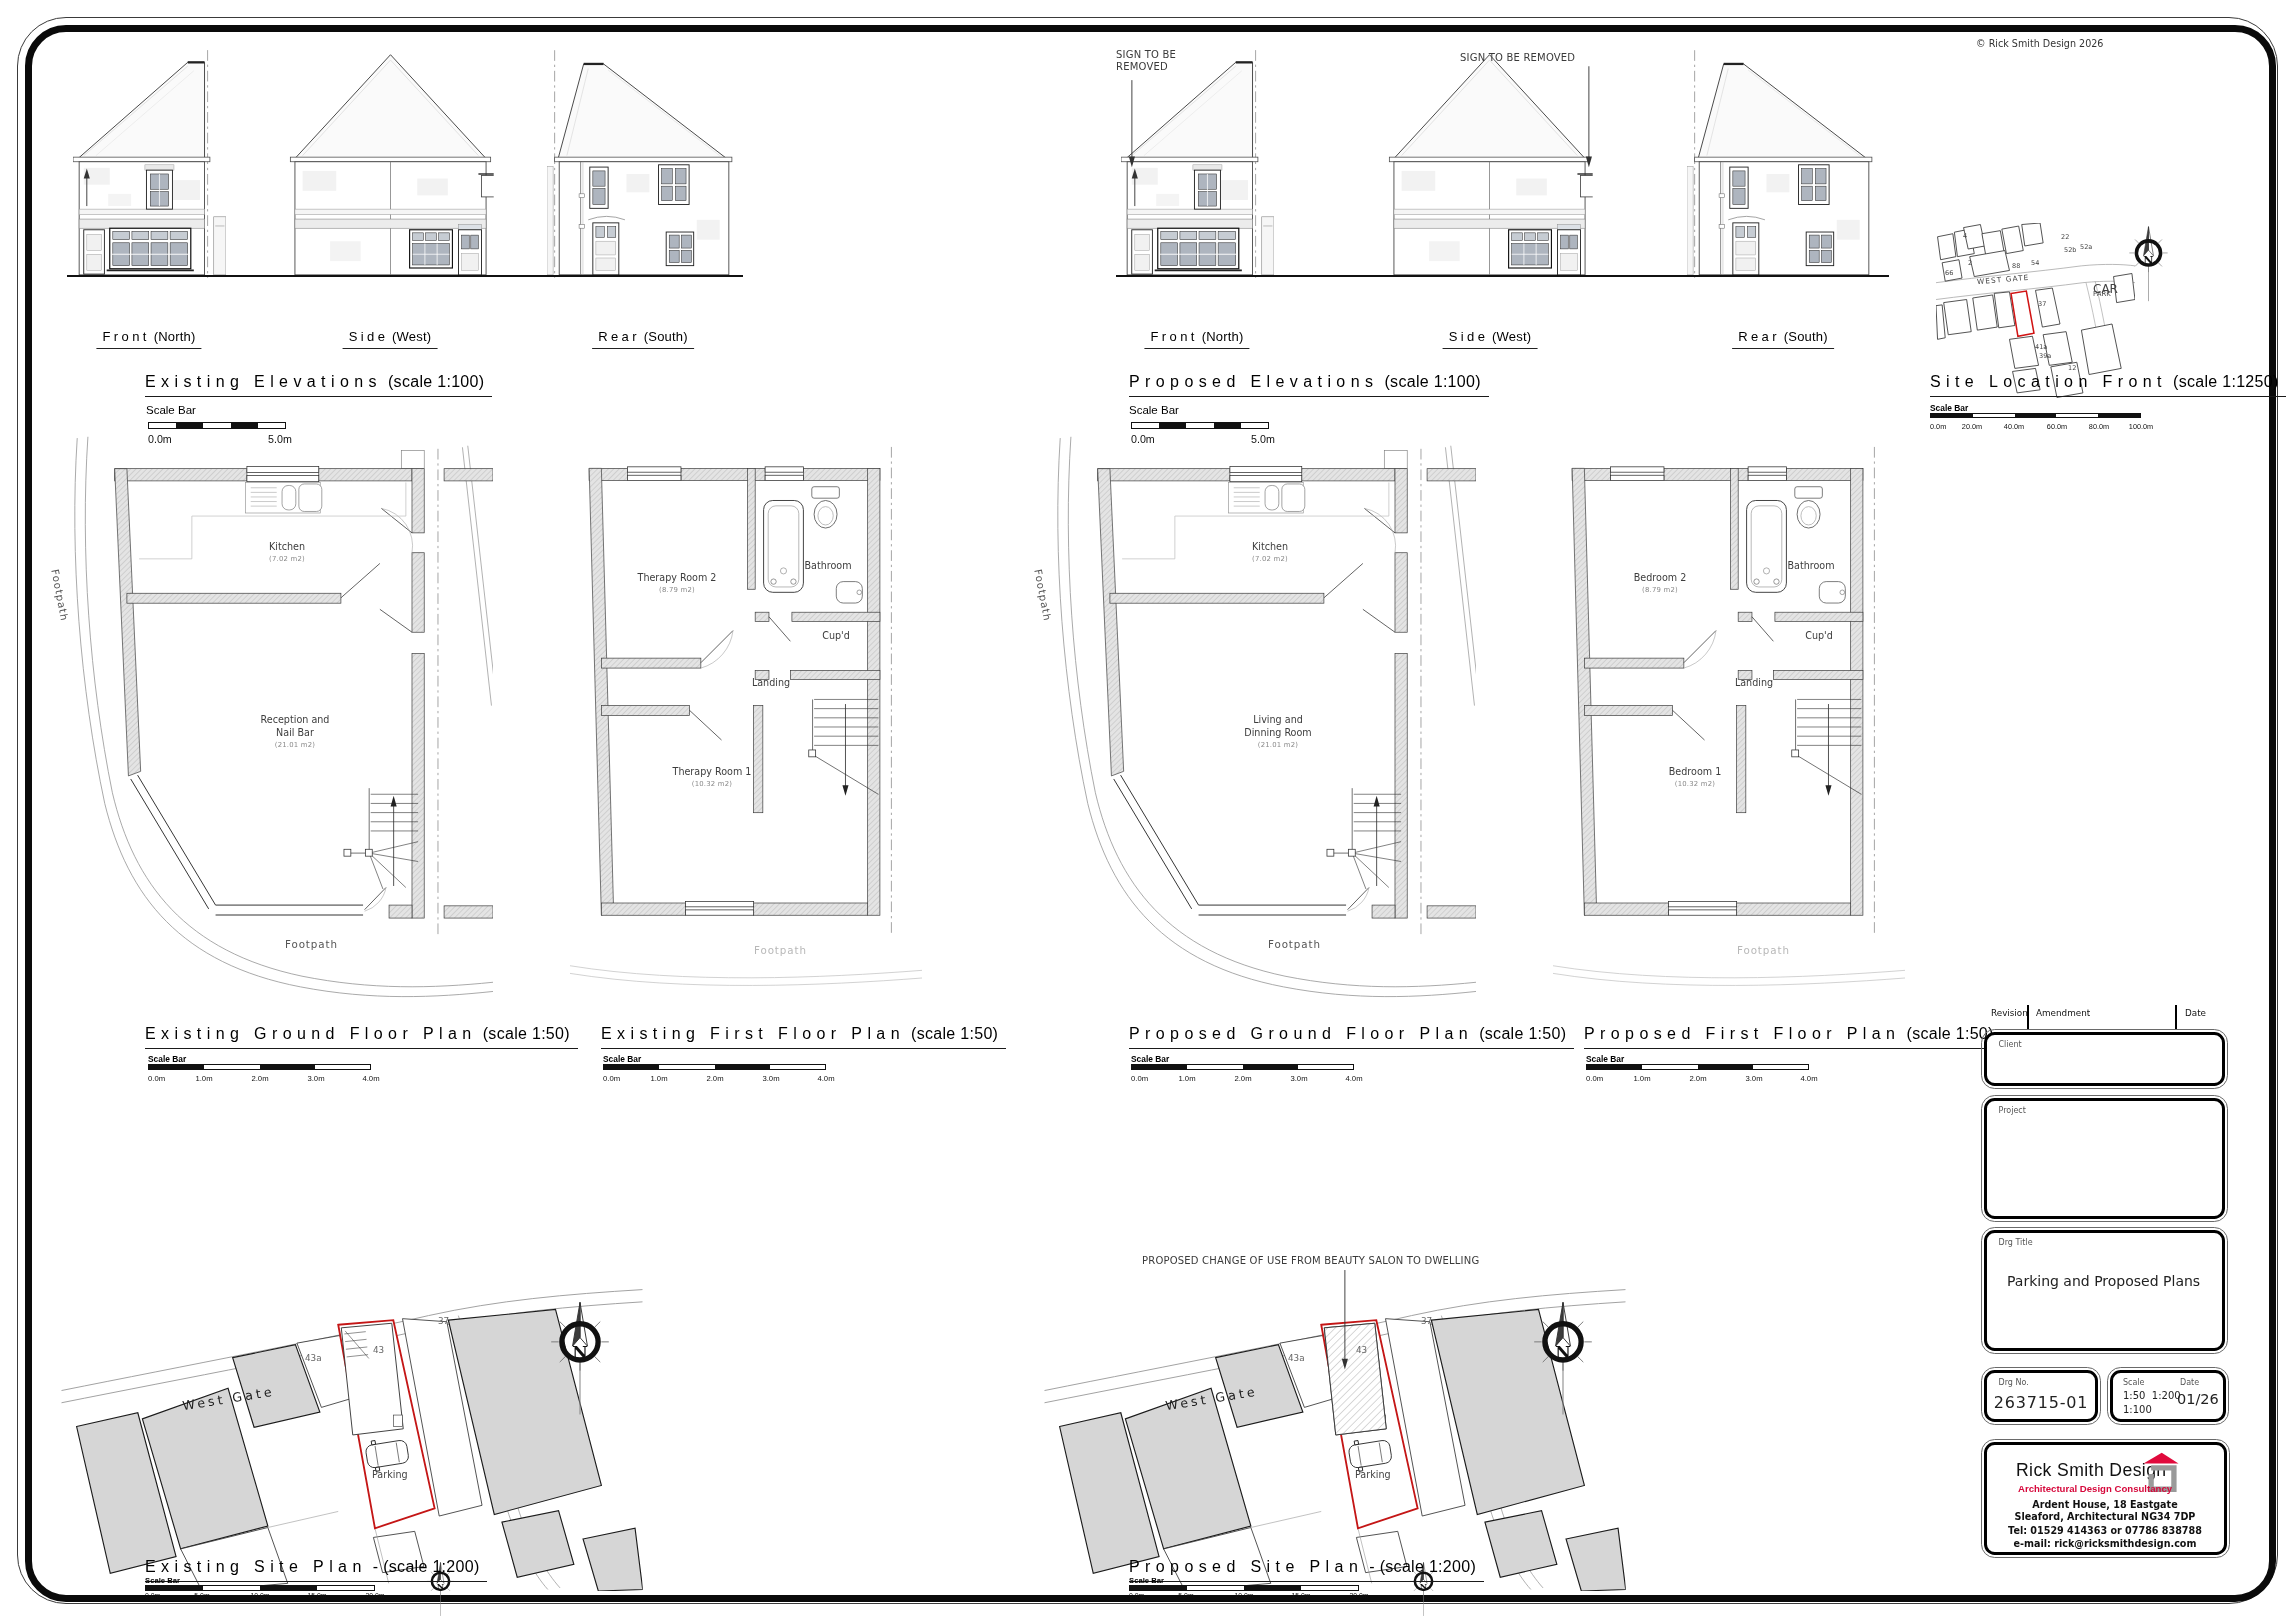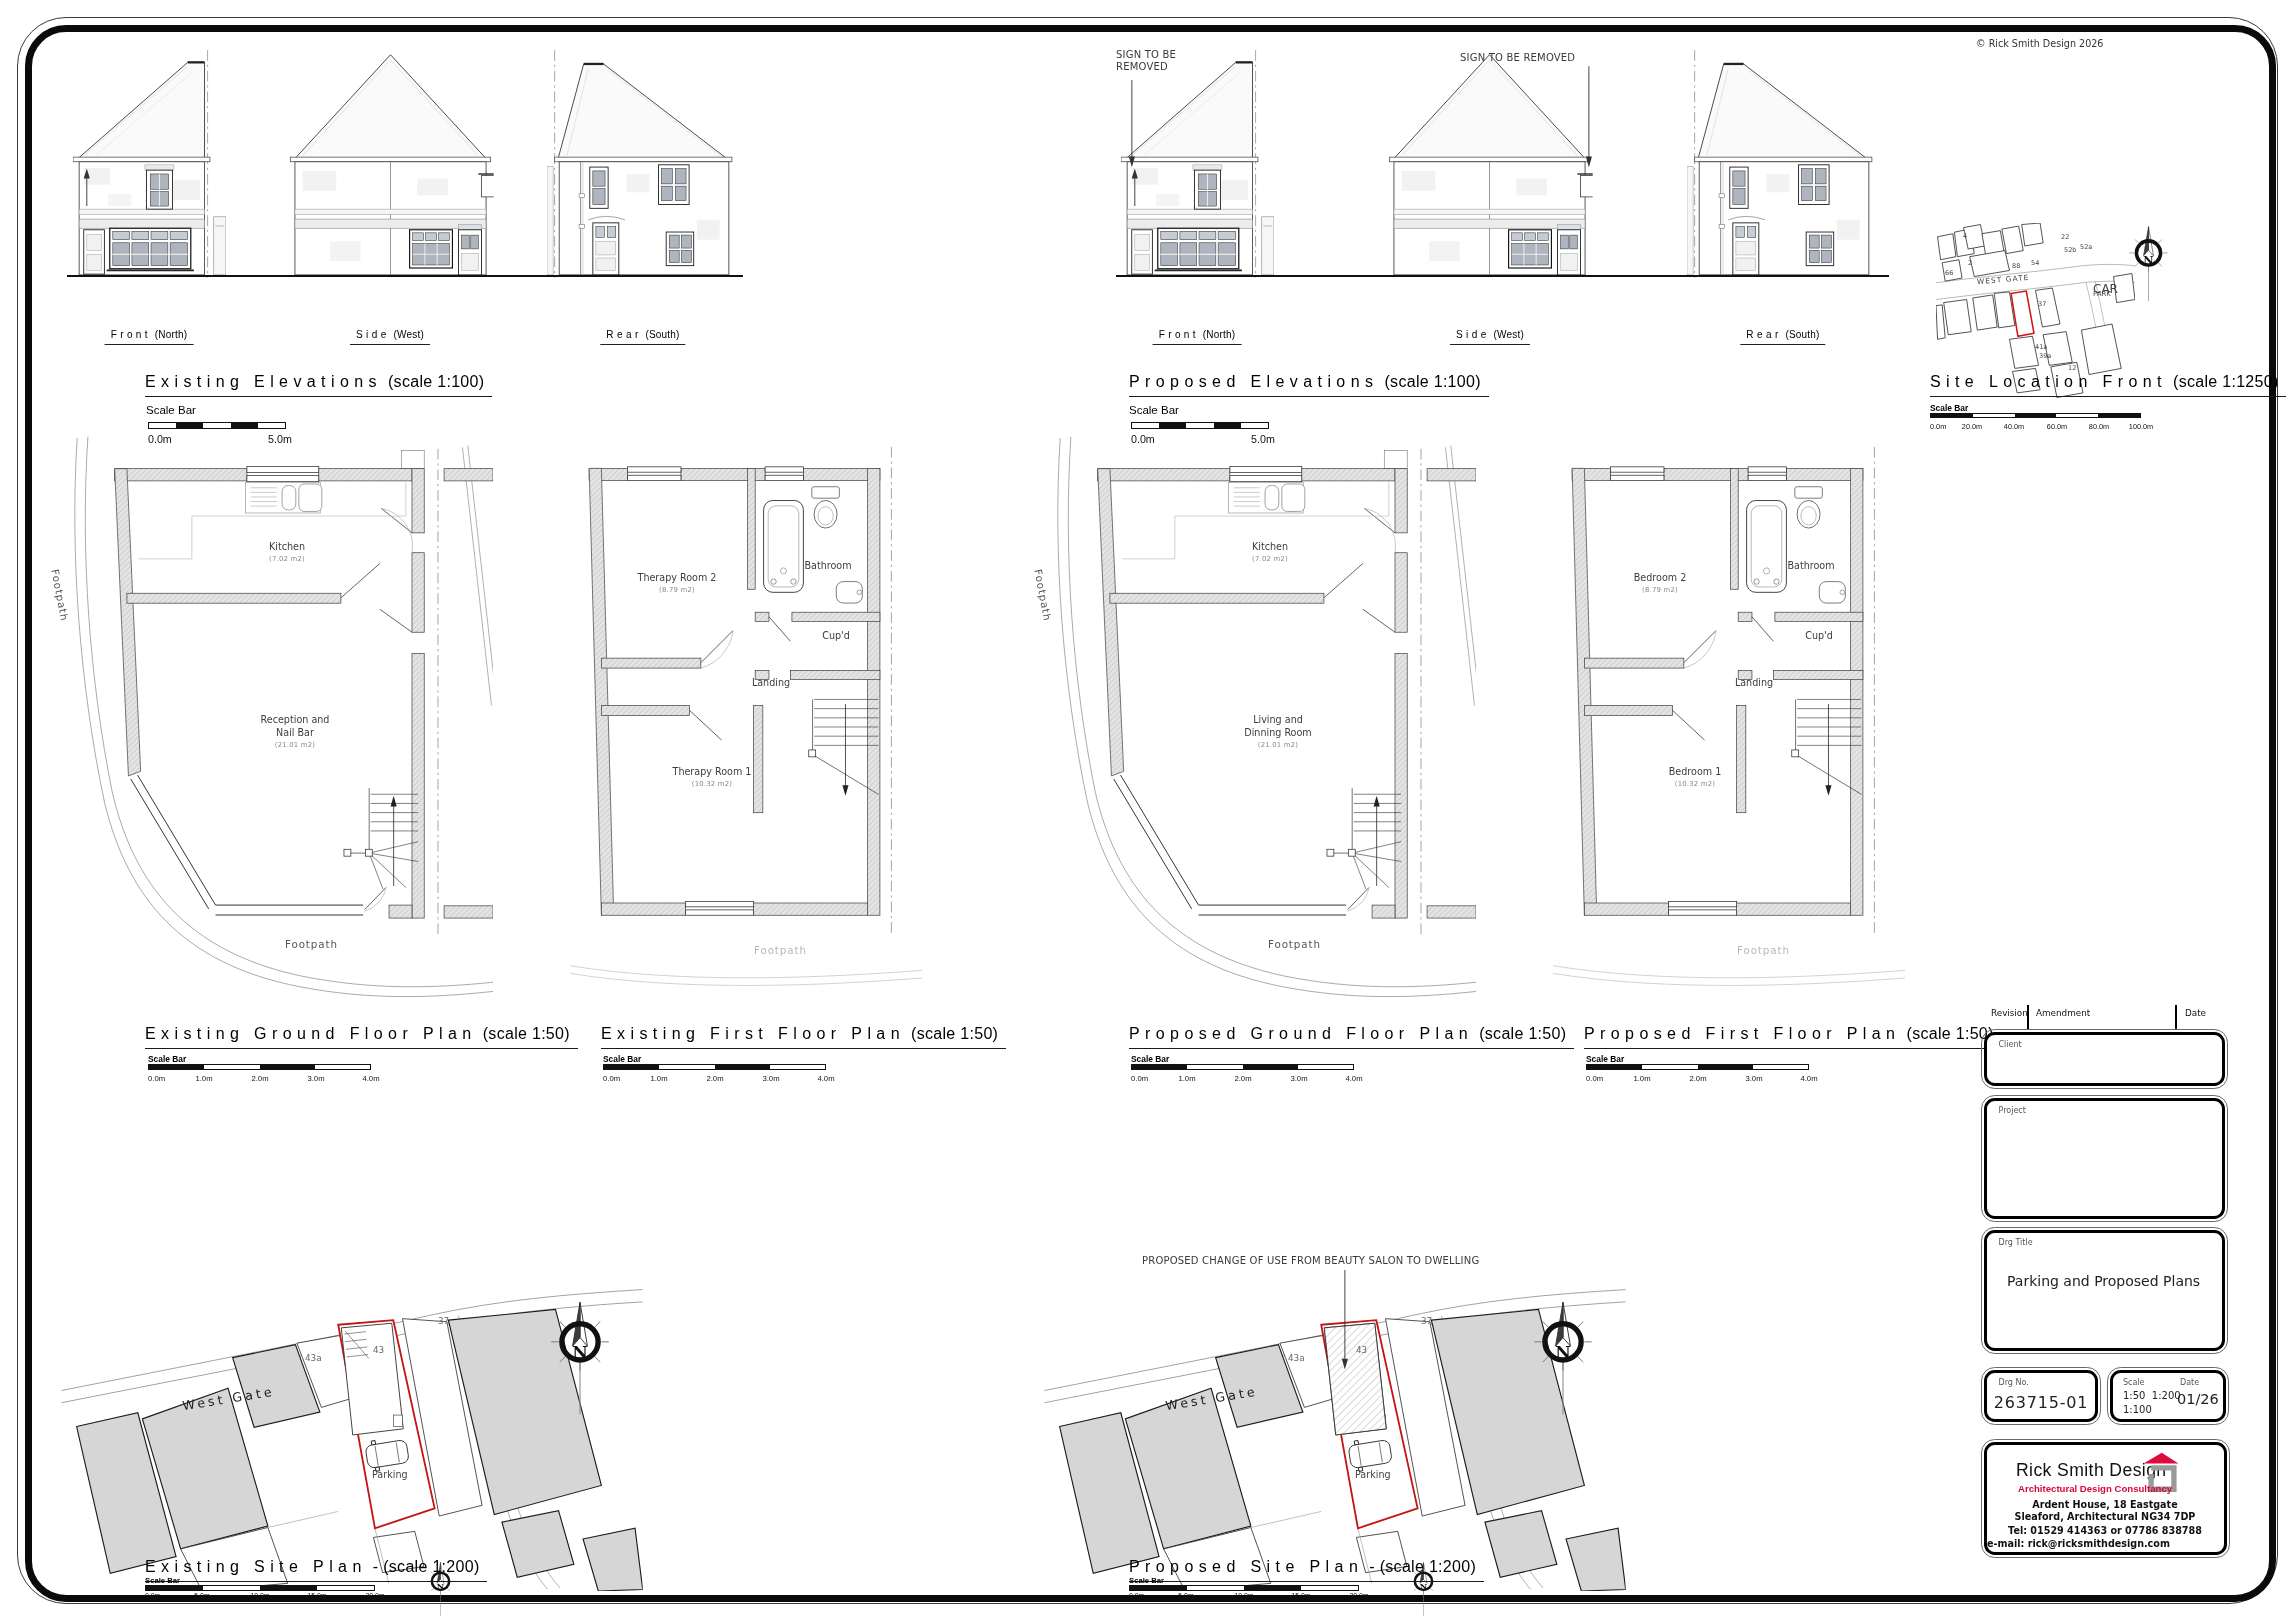--- a/index.html
+++ b/index.html
@@ -10,21 +10,21 @@
   .frame-outline{position:absolute;left:17px;top:17px;width:2259px;height:1585px;
     border:1.5px solid #3a3a3a;border-radius:49px}
   .frame{position:absolute;left:25px;top:25px;width:2237px;height:1563px;
     border:7.7px solid #0a0a0a;border-radius:41px}
   .copyright{position:absolute;font-size:9.6px;color:#333;font-family:"DejaVu Sans",sans-serif;white-space:nowrap}
   
   .sec-title{position:absolute;font-size:16px;color:#000;white-space:nowrap;display:inline-block;
     border-bottom:1.5px solid #1a1a1a;padding-bottom:5.4px;padding-right:7.7px}
   .sec-title .name{letter-spacing:5.4px}
   .sec-title .note{letter-spacing:0.3px;margin-left:6.1px}
-  .view-label{position:absolute;font-size:10px;color:#000;white-space:nowrap;
+  .view-label{position:absolute;font-size:13px;color:#000;white-space:nowrap;
     border-bottom:1.2px solid #222;padding:0 6.1px 3.8px;transform:translateX(-50%)}
   .view-label .name{letter-spacing:3.4px}
   .view-label .dir{margin-left:3.8px;letter-spacing:0.2px}
   
   .sb-label{position:absolute;font-size:11.5px;color:#000;white-space:nowrap}
   .sb-label.small{font-size:8.4px;font-weight:bold}
   .scalebar{position:absolute;display:flex;border:0.8px solid #111;box-sizing:border-box;background:#fff}
   .scalebar i{flex:1;display:block}
   .sg-b{background:#111}.sg-w{background:#fff}
   .sb-ticks{position:absolute;height:10.7px}
@@ -721,15 +721,15 @@
 <div class="tb-box" style="left:1984px;top:1442px;width:243px;height:113px">
   <div style="position:absolute;left:29px;top:15.3px;font-size:17.6px;color:#111;letter-spacing:0.4px">Rick Smith Design</div>
   <svg style="position:absolute;left:155px;top:6.1px" width="38" height="43" viewBox="0 0 50 56">
     <polygon points="2,16 48,16 26,2" fill="#e00a3c"></polygon>
     <polyline points="12,22 42,22 42,50 12,50 12,30" fill="none" stroke="#9a9a9a" stroke-width="7"></polyline>
     </svg>
   <div style="position:absolute;left:31px;top:38px;font-size:9.6px;font-weight:bold;color:#d6083b">Architectural Design Consultancy</div>
   <div style="position:absolute;left:0;top:54px;width:236px;text-align:center;font-size:9.6px;font-weight:bold;color:#111;font-family:'DejaVu Sans',sans-serif">Ardent House, 18 Eastgate</div>
   <div style="position:absolute;left:0;top:66px;width:236px;text-align:center;font-size:9.6px;font-weight:bold;color:#111;font-family:'DejaVu Sans',sans-serif">Sleaford, Architectural  NG34 7DP</div>
   <div style="position:absolute;left:0;top:80px;width:236px;text-align:center;font-size:9.6px;font-weight:bold;color:#111;font-family:'DejaVu Sans',sans-serif">Tel: 01529 414363 or 07786 838788</div>
-  <div style="position:absolute;left:0;top:93px;width:236px;font-size:9.6px;font-weight:bold;color:#111;font-family:'DejaVu Sans',sans-serif">e-mail: rick@ricksmithdesign.com</div>
+  <div style="position:absolute;left:0;top:93px;width:236px;text-align:center;font-size:9.6px;font-weight:bold;color:#111;font-family:'DejaVu Sans',sans-serif">e-mail: rick@ricksmithdesign.com</div>
   </div>
 
 
 </body></html>

